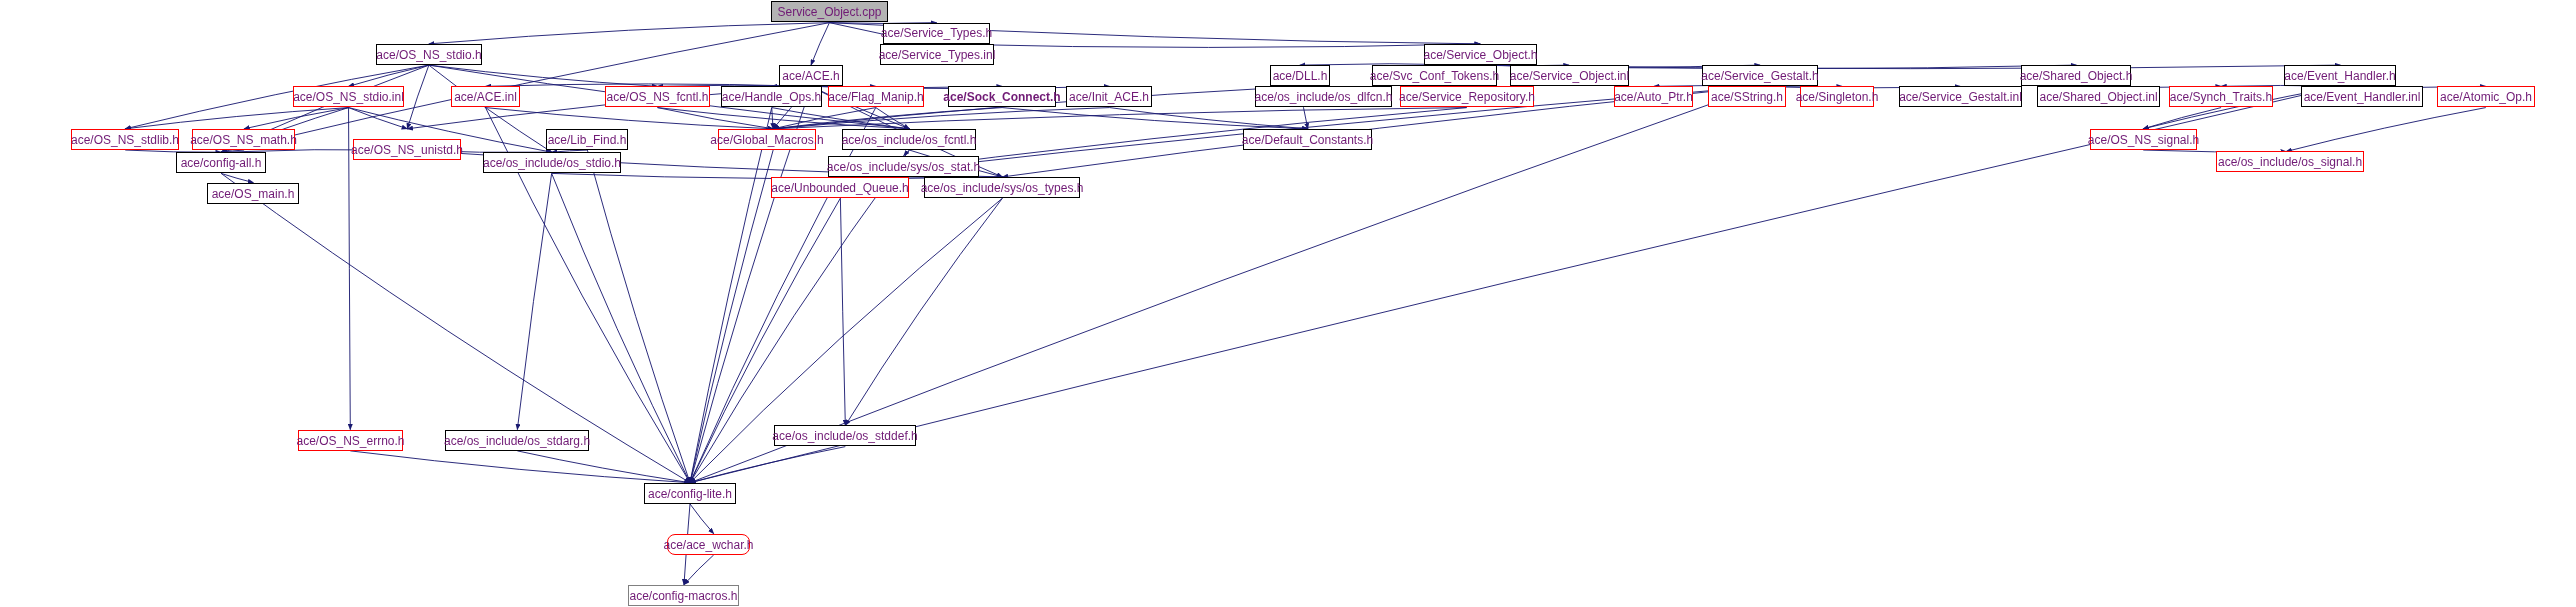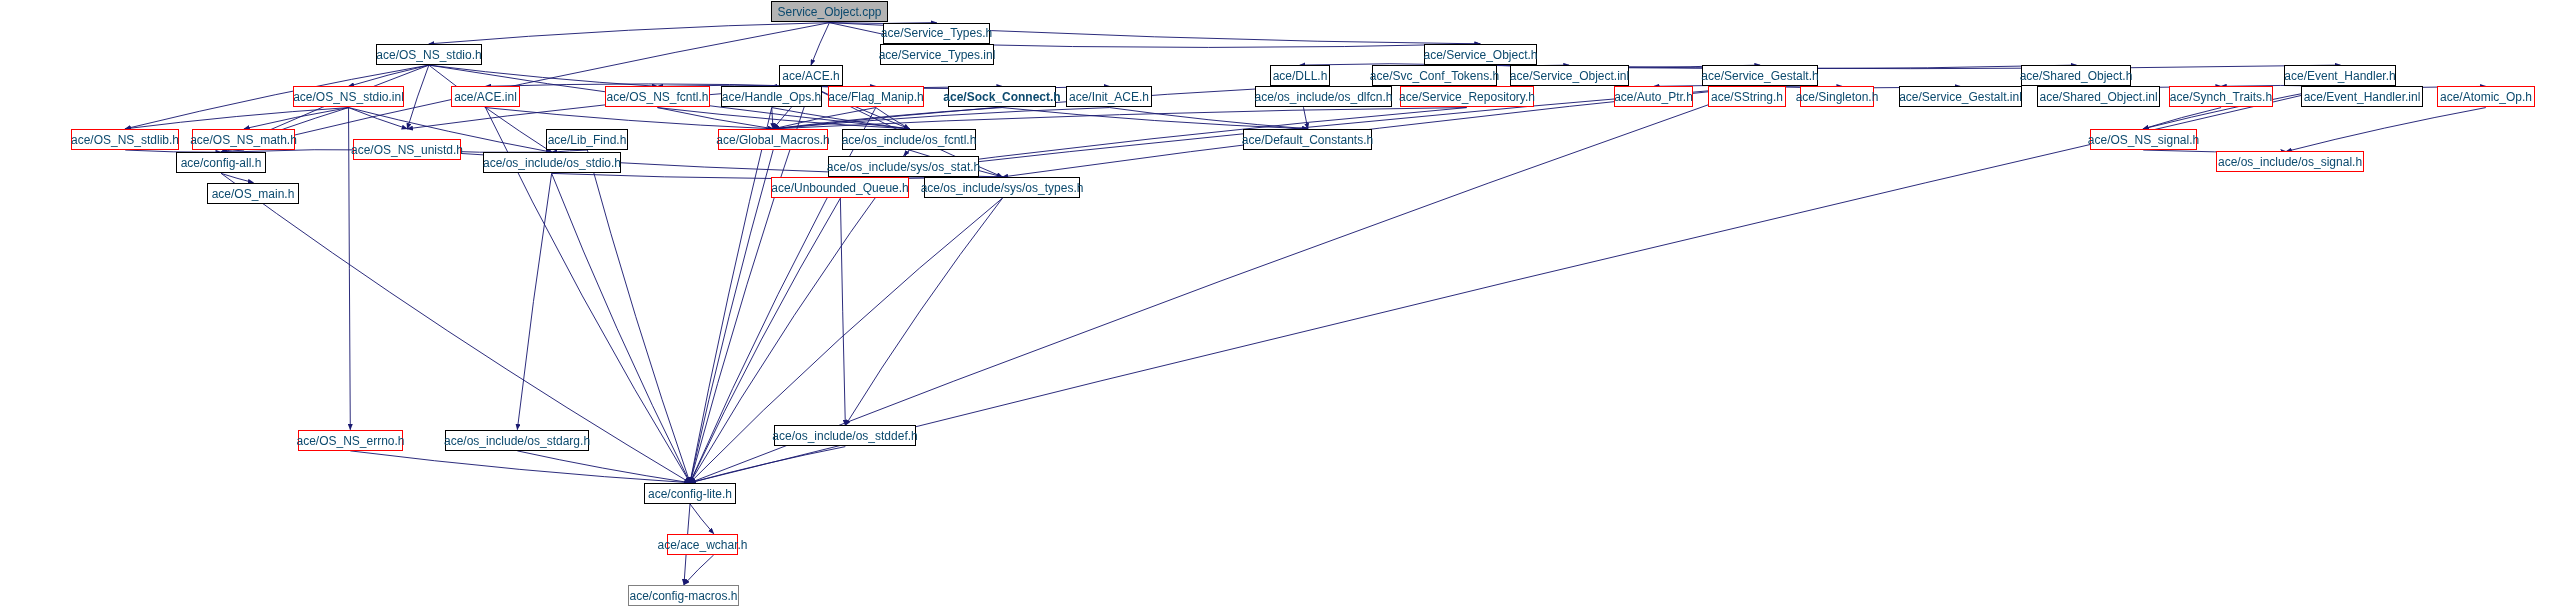--- a/index.html
+++ b/index.html
@@ -2,21 +2,21 @@
 <html style="font-size:11.3px"><head>
 <meta charset="utf-8">
 <title>Service_Object.cpp include dependency graph</title>
 <style>
   html,body{margin:0;padding:0;background:#ffffff;}
   #graph{position:relative;width:2576px;height:608px;background:#ffffff;
          font-family:"Liberation Sans","DejaVu Sans",sans-serif;overflow:hidden;}
   #edges{position:absolute;left:0;top:0;width:2576px;height:608px;pointer-events:none;}
   .node{position:absolute;box-sizing:border-box;display:flex;align-items:center;
         justify-content:center;background:#ffffff;border:0.7px solid #000000;
-        height:21px;font-size:12px;color:#0c4a6e;white-space:nowrap;padding:0 5.7px;
+        height:21px;font-size:12px;color:#701a75;white-space:nowrap;padding:0 5.7px;
         line-height:1;}
   .node.red{border-color:#ff0000;}
   .node.grey{border-color:#808080;}
   .node.root{background:#b3b3b3;border-color:#000000;}
 </style>
 </head>
 <body>
 
 <div id="graph">
   <svg id="edges" viewBox="0 0 3640 859" preserveAspectRatio="none">
@@ -155,31 +155,31 @@
     <div class="node red" style="left: 1800px; top: 86px; width: 74px;">ace/Singleton.h</div>
     <div class="node" style="left: 1899px; top: 86px; width: 123px;">ace/Service_Gestalt.inl</div>
     <div class="node" style="left: 2037px; top: 86px; width: 123px;">ace/Shared_Object.inl</div>
     <div class="node red" style="left: 2169px; top: 86px; width: 104px;">ace/Synch_Traits.h</div>
     <div class="node" style="left: 2301px; top: 86px; width: 122px;">ace/Event_Handler.inl</div>
     <div class="node red" style="left: 2437px; top: 86px; width: 98px;">ace/Atomic_Op.h</div>
     <div class="node red" style="left: 71px; top: 129px; width: 108px;">ace/OS_NS_stdlib.h</div>
     <div class="node red" style="left: 192px; top: 129px; width: 103px;">ace/OS_NS_math.h</div>
     <div class="node red" style="left: 353px; top: 139px; width: 108px;">ace/OS_NS_unistd.h</div>
     <div class="node" style="left: 546px; top: 129px; width: 82px;">ace/Lib_Find.h</div>
-    <div class="node red" style="left: 718px; top: 129px; width: 110px;">ace/Global_Macros.h</div>
+    <div class="node red" style="left: 718px; top: 129px; width: 98px;">ace/Global_Macros.h</div>
     <div class="node" style="left: 842px; top: 129px; width: 134px;">ace/os_include/os_fcntl.h</div>
     <div class="node" style="left: 1243px; top: 129px; width: 129px;">ace/Default_Constants.h</div>
     <div class="node red" style="left: 2090px; top: 129px; width: 107px;">ace/OS_NS_signal.h</div>
     <div class="node red" style="left: 2216px; top: 151px; width: 148px;">ace/os_include/os_signal.h</div>
     <div class="node" style="left: 176px; top: 152px; width: 90px;">ace/config-all.h</div>
     <div class="node" style="left: 483px; top: 152px; width: 138px;">ace/os_include/os_stdio.h</div>
     <div class="node" style="left: 828px; top: 156px; width: 151px;">ace/os_include/sys/os_stat.h</div>
     <div class="node" style="left: 207px; top: 183px; width: 92px;">ace/OS_main.h</div>
     <div class="node red" style="left: 771px; top: 177px; width: 138px;">ace/Unbounded_Queue.h</div>
     <div class="node" style="left: 924px; top: 177px; width: 156px;">ace/os_include/sys/os_types.h</div>
     <div class="node red" style="left: 298px; top: 430px; width: 105px;">ace/OS_NS_errno.h</div>
     <div class="node" style="left: 445px; top: 430px; width: 144px;">ace/os_include/os_stdarg.h</div>
     <div class="node" style="left: 774px; top: 425px; width: 142px;">ace/os_include/os_stddef.h</div>
     <div class="node" style="left: 644px; top: 483px; width: 92px;">ace/config-lite.h</div>
-    <div class="node red" style="left: 667px; top: 534px; width: 71px;">ace/ace_wchar.h</div>
+    <div class="node red" style="left: 667px; top: 534px; width: 83px; border-radius: 8px;">ace/ace_wchar.h</div>
     <div class="node grey" style="left: 628px; top: 585px; width: 111px;">ace/config-macros.h</div>
   </div>
 
 
 </body></html>

